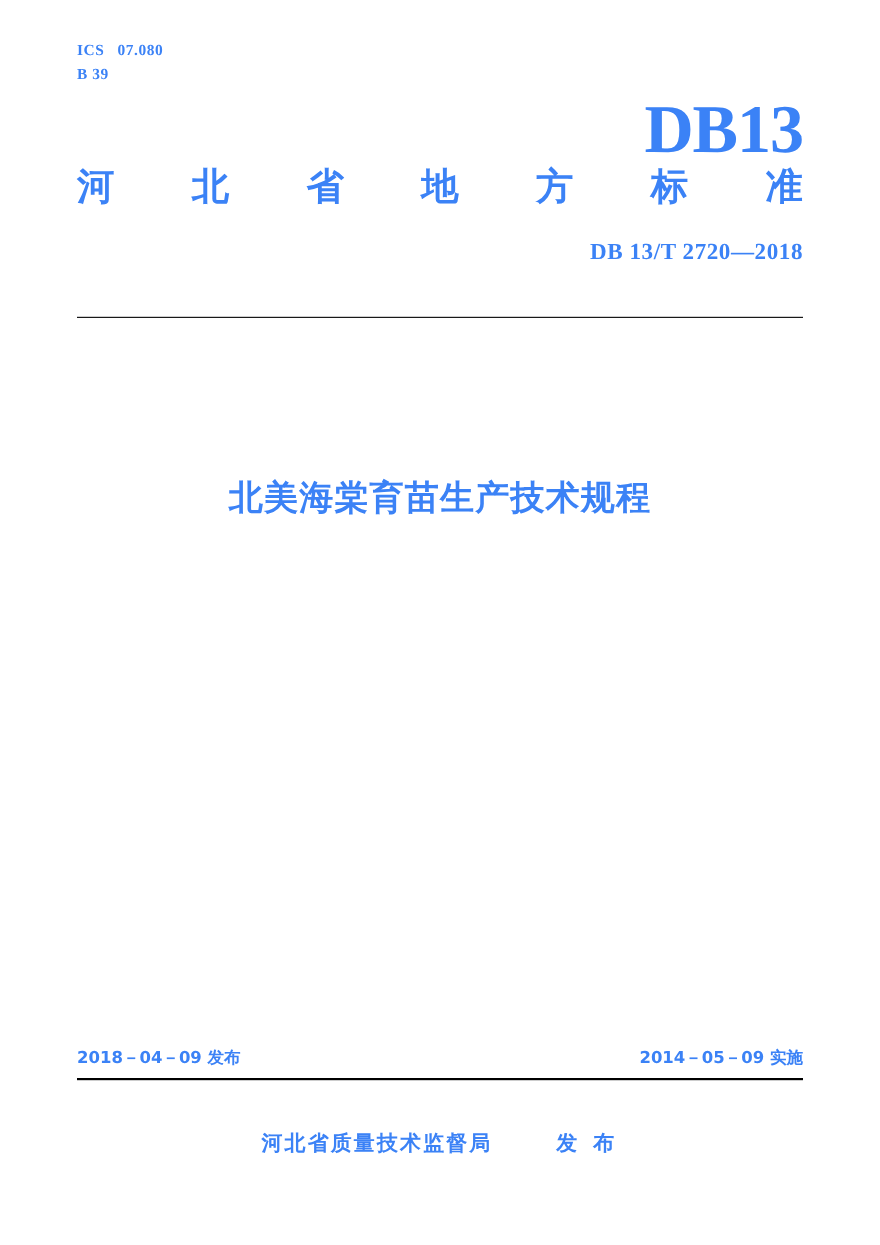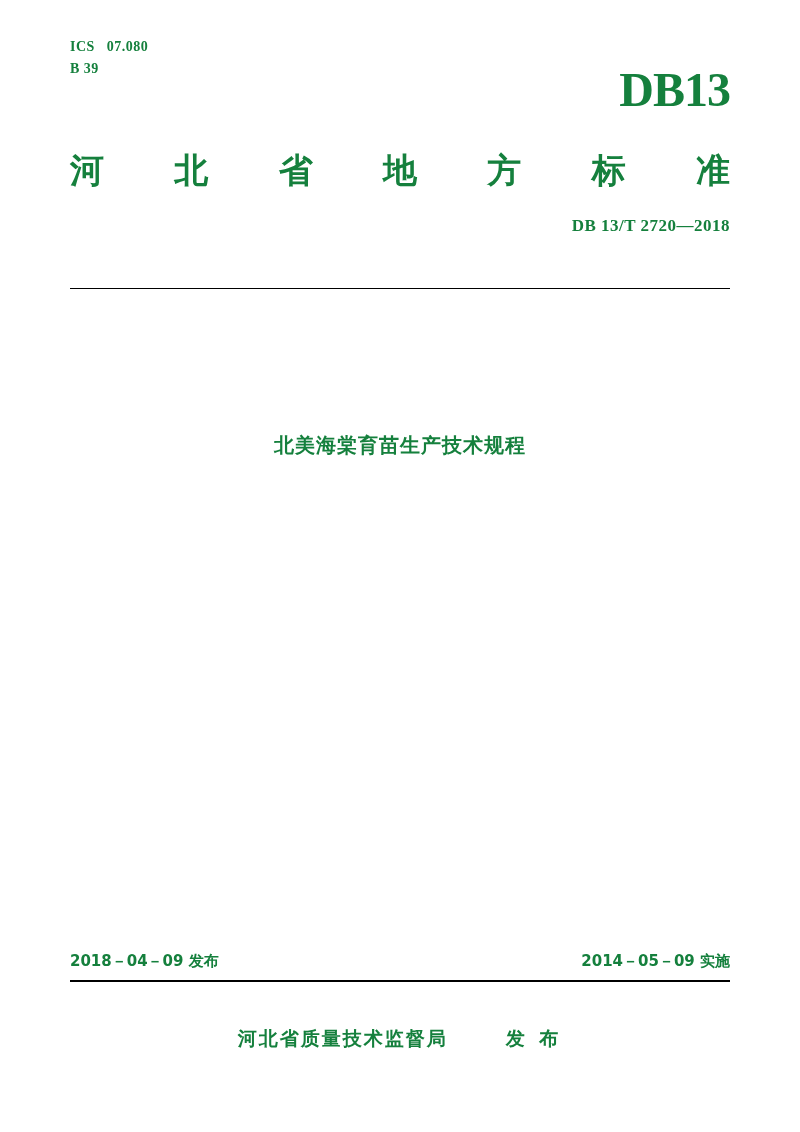--- a/index.html
+++ b/index.html
@@ -7,45 +7,45 @@
     padding: 0;
     background: #ffffff;
   }
   .page {
     position: relative;
     width: 800px;
     height: 1132px;
     background: #ffffff;
     margin: 0 auto;
     font-family: "Liberation Serif", serif;
-    color: #15803d;
+    color: #3b82f6;
     overflow: hidden;
   }
 
   
   .ics-block {
     position: absolute;
     left: 70px;
     top: 36px;
     font-family: "Liberation Serif", serif;
     font-weight: bold;
     font-size: 14px;
     line-height: 22px;
     letter-spacing: 0.5px;
   }
   .ics-line span.num { margin-left: 12px; }
 
   
   .db-logo {
     position: absolute;
     right: 70px;
-    top: 60px;
+    top: 88px;
     font-family: "Liberation Serif", serif;
     font-weight: bold;
-    font-size: 48px;
+    font-size: 62px;
     letter-spacing: -1px;
     line-height: 60px;
   }
 
   
   .province-title {
     position: absolute;
     left: 70px;
     right: 70px;
     top: 148px;
@@ -60,21 +60,21 @@
     display: inline-block;
   }
 
   
   .std-number {
     position: absolute;
     right: 70px;
     top: 216px;
     font-family: "Liberation Serif", serif;
     font-weight: bold;
-    font-size: 17px;
+    font-size: 21px;
     letter-spacing: 0.5px;
   }
 
   
   .rule {
     position: absolute;
     left: 70px;
     right: 70px;
     top: 288px;
     height: 1px;
@@ -83,21 +83,21 @@
 
   
   .doc-title {
     position: absolute;
     left: 0;
     right: 0;
     top: 432px;
     text-align: center;
     font-family: "DejaVu Sans", sans-serif;
     font-weight: bold;
-    font-size: 20px;
+    font-size: 31px;
     letter-spacing: 1px;
   }
 
   
   .footer-dates {
     position: absolute;
     left: 70px;
     right: 70px;
     top: 952px;
     display: flex;

